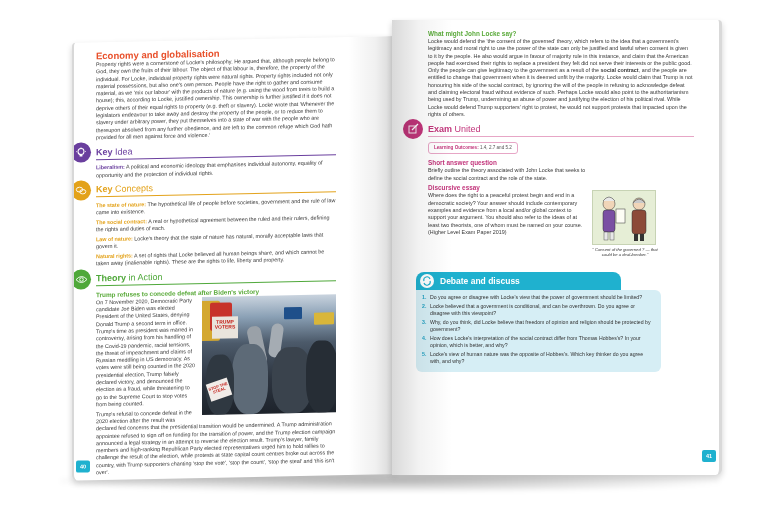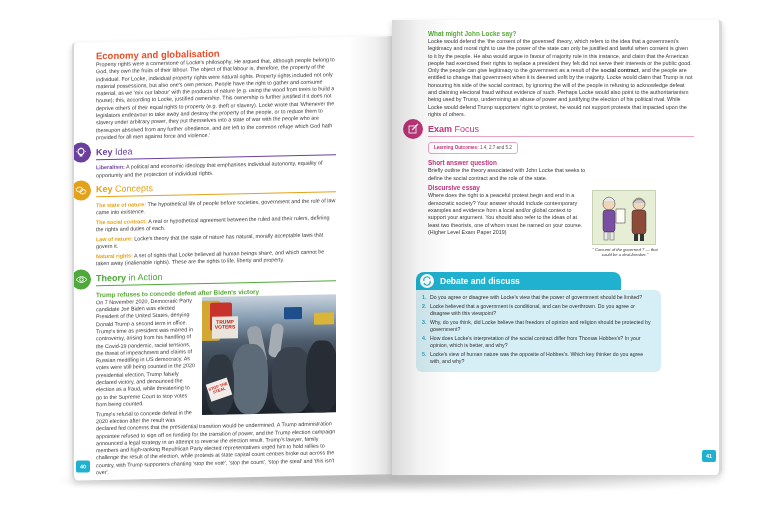--- a/index.html
+++ b/index.html
@@ -205,21 +205,21 @@
     </div>
 
     <div class="section-head">
       <div class="section-icon magenta-bg">
         <svg width="12" height="12" viewBox="0 0 12 12">
             <rect x="2" y="3" width="7" height="7" fill="none" stroke="#fff" stroke-width="0.9"></rect>
             <line x1="5" y1="7" x2="11" y2="1" stroke="#fff" stroke-width="1.2"></line>
           </svg>
       </div>
       <div class="section-title magenta" style="border-color:#e7a6c6;">
-        <b>Exam</b><span class="light"> Focus</span>
+        <b>Exam</b><span class="light"> United</span>
       </div>
     </div>
 
     <div style="width:160px;">
       <div class="lo-box">
         <span class="lbl">Learning Outcomes:</span><span> 1.4, 2.7 and 5.2</span>
       </div>
       <div class="h-mag-sub">Short answer question</div>
       <div class="p">Briefly outline the theory associated with John Locke that seeks to define the social contract and the role of the state.</div>
       <div class="h-mag-sub">Discursive essay</div>

